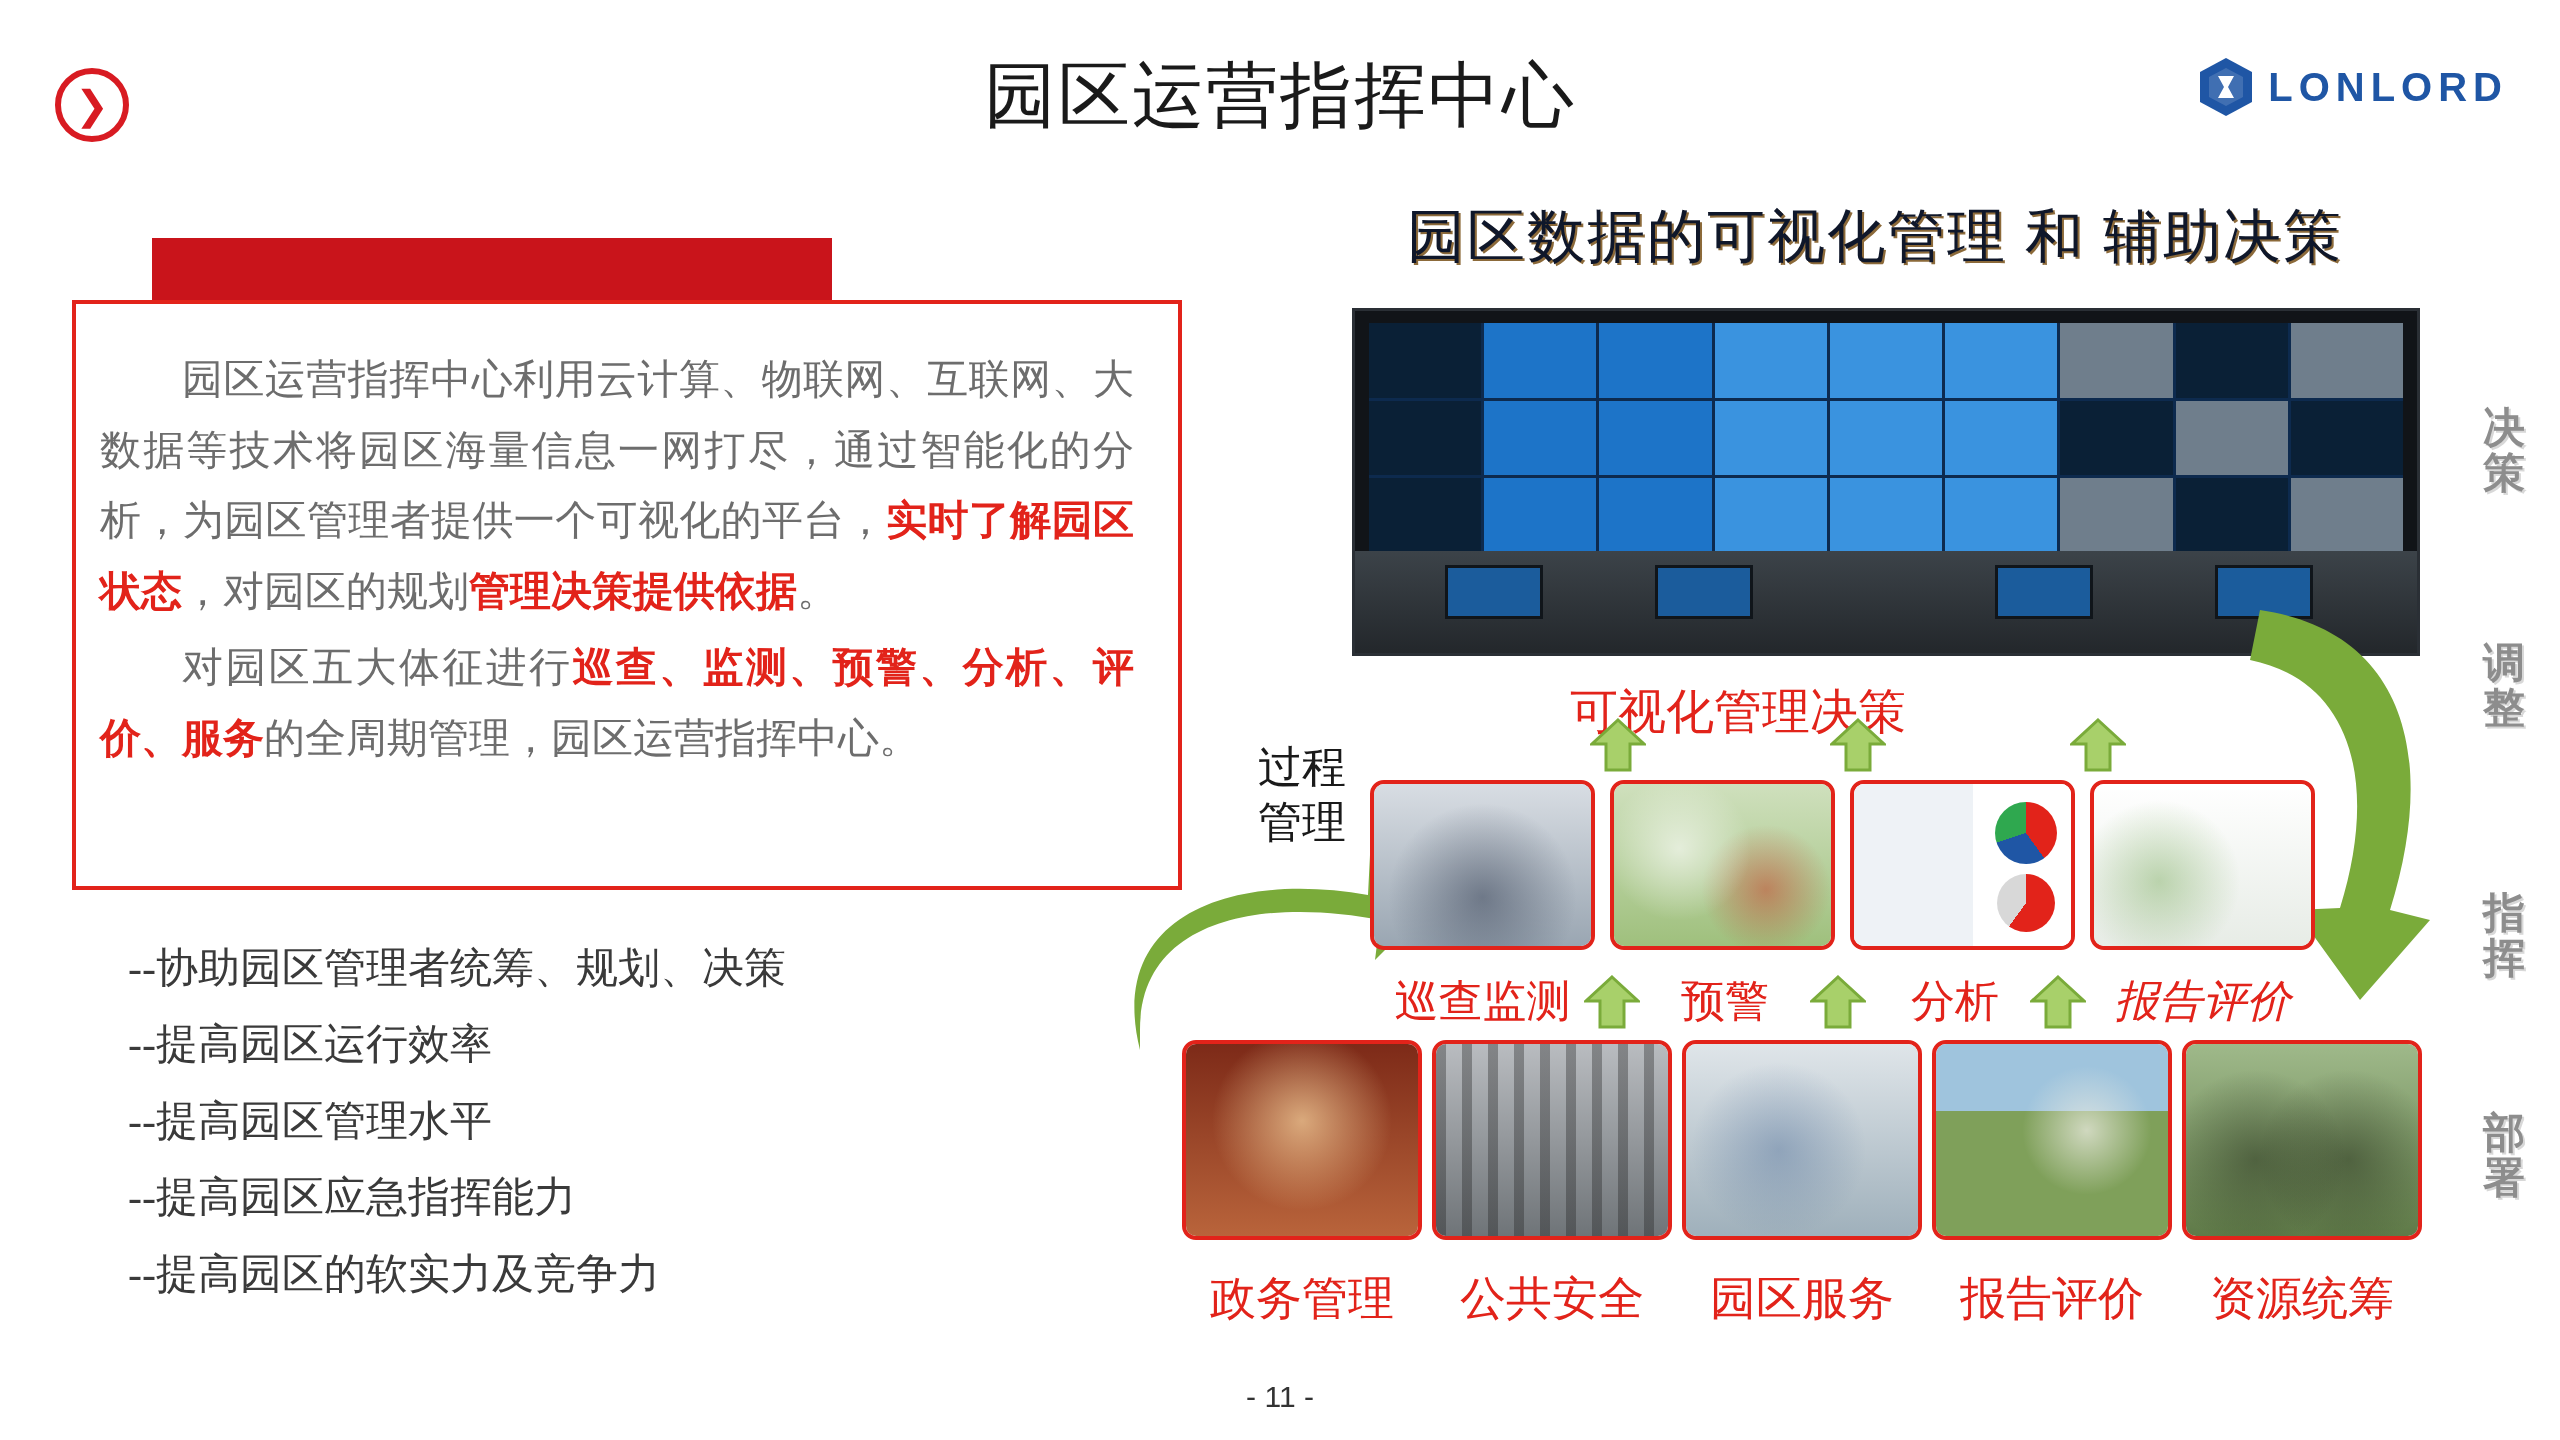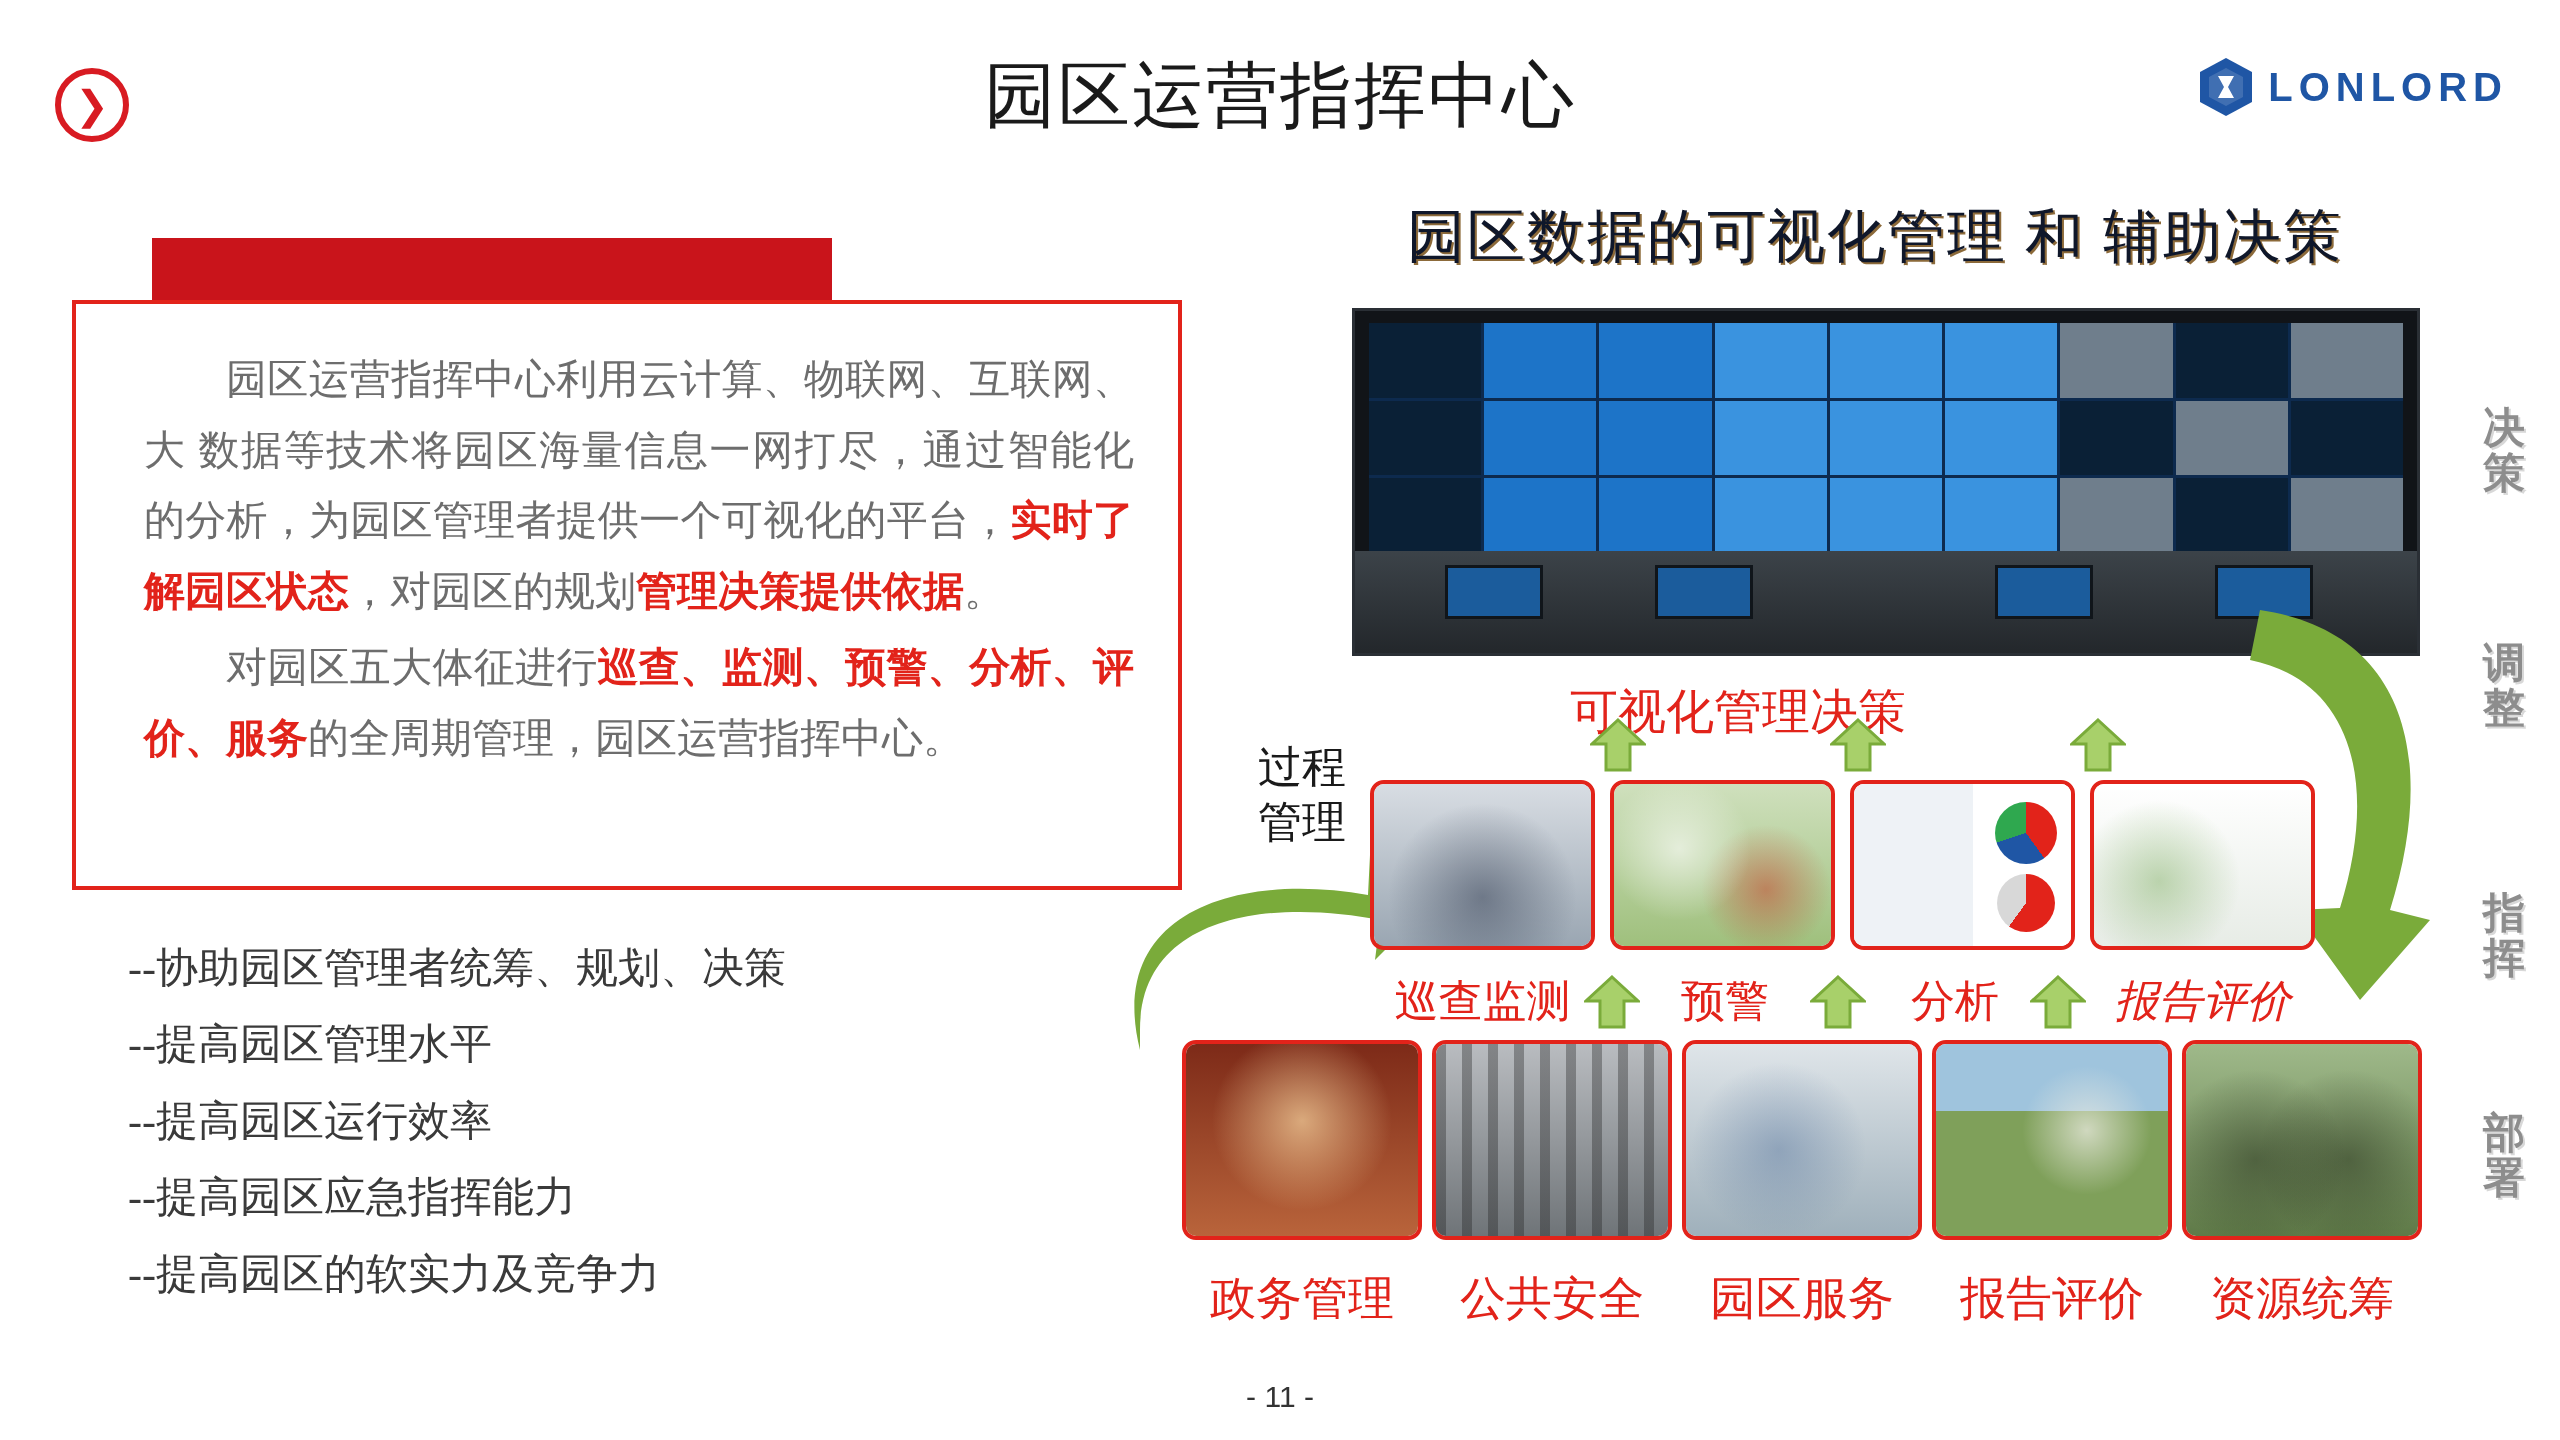--- a/index.html
+++ b/index.html
@@ -99,21 +99,21 @@
     border: 4px solid #e2231a;
     box-sizing: border-box;
     background: #ffffff;
   }
   .para {
     position: absolute;
     left: 72px;
     top: 318px;
     width: 1110px;
     box-sizing: border-box;
-    padding: 26px 48px 0 72px;
+    padding: 26px 48px 0 28px;
     font-size: 41px;
     line-height: 1.72;
     color: #6d6d6d;
     text-align: justify;
   }
   .para p {
     margin: 0 0 6px 0;
   }
   .para .indent { text-indent: 2em; }
   .hl {
@@ -292,22 +292,22 @@
     <p class="indent">
       <span>园区运营指挥中心利用云计算、物联网、互联网、大 数据等技术将园区海量信息一网打尽，通过智能化的分析，为园区管理者提供一个可视化的平台，</span><span class="hl">实时了解园区状态</span><span>，对园区的规划</span><span class="hl">管理决策提供依据</span><span>。</span>
     </p>
     <p class="indent">
       <span>对园区五大体征进行</span><span class="hl">巡查、监测、预警、分析、评价、服务</span><span>的全周期管理，园区运营指挥中心。</span>
     </p>
   </div>
 
   <div class="bullets">
     <div>--协助园区管理者统筹、规划、决策</div>
+    <div>--提高园区运行效率</div>
     <div>--提高园区管理水平</div>
-    <div>--提高园区运行效率</div>
     <div>--提高园区应急指挥能力</div>
     <div>--提高园区的软实力及竞争力</div>
   </div>
 
   <div class="right-title">园区数据的可视化管理 和 辅助决策</div>
 
   <div class="photo-room">
     <div class="wall">
       <div class="dk"></div>
         <div class="m"></div>

